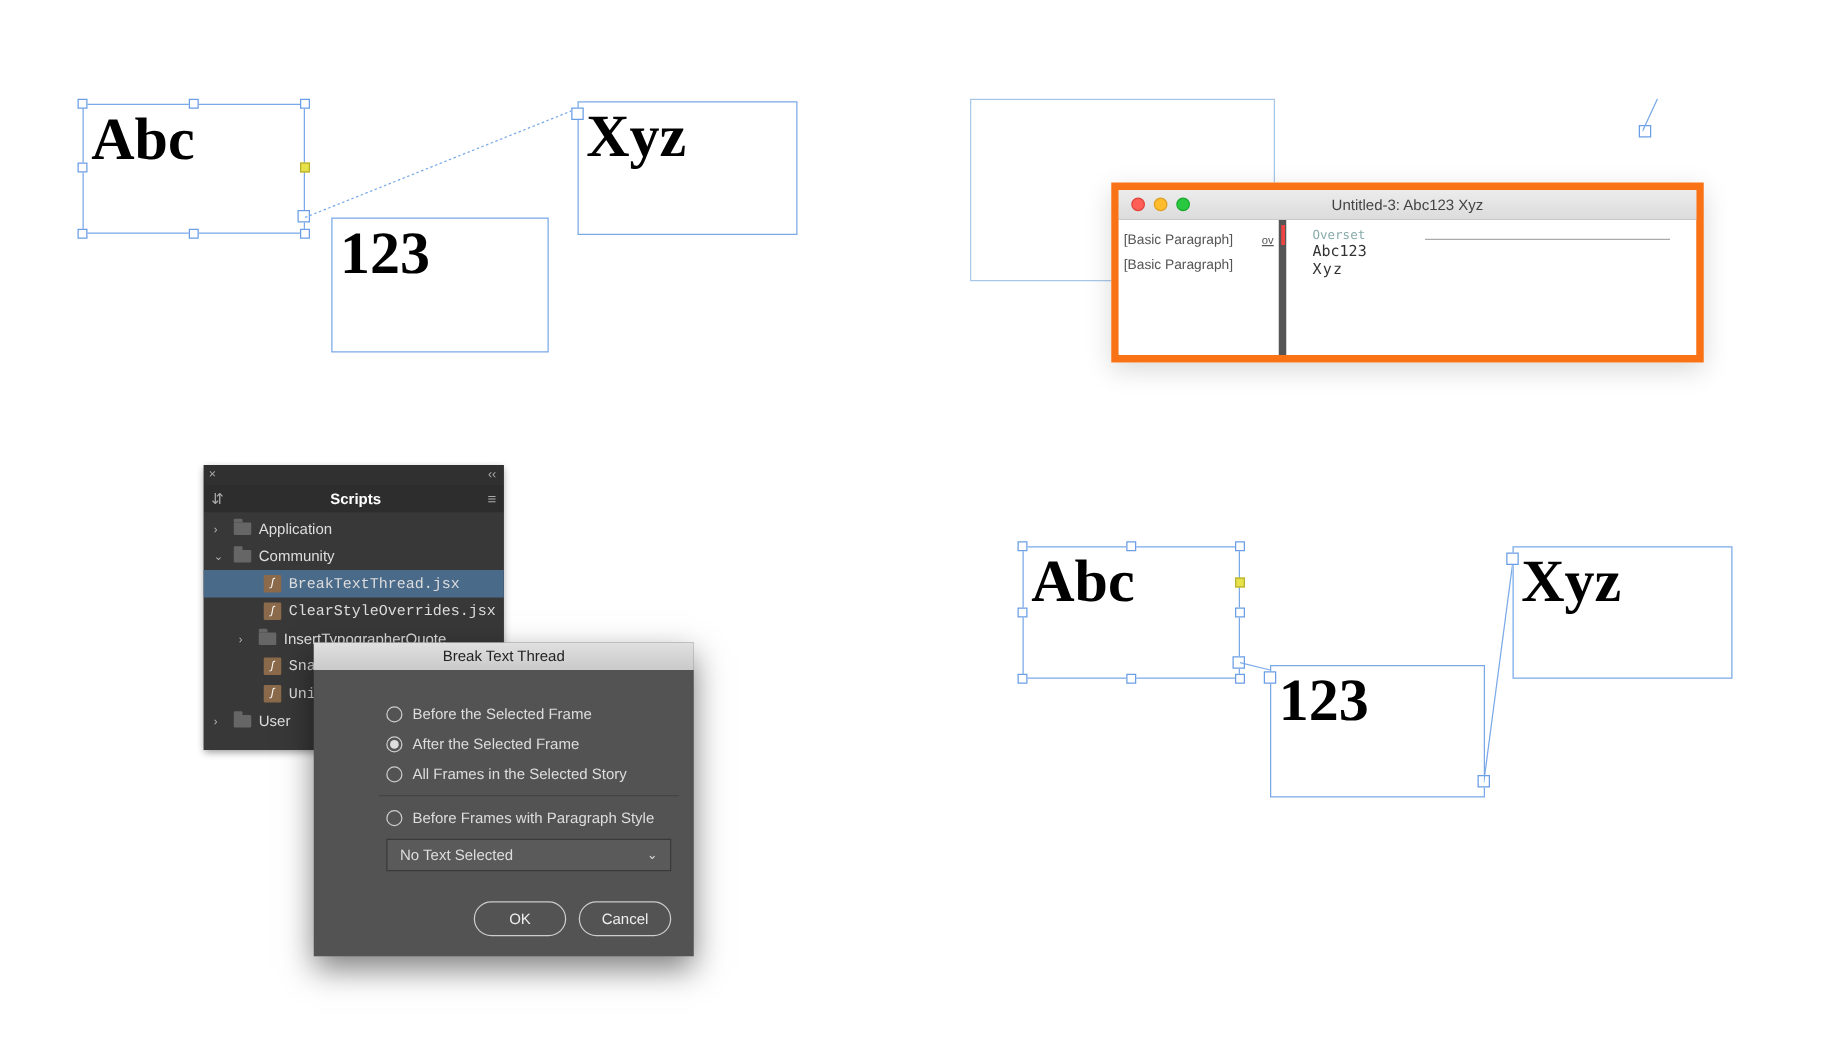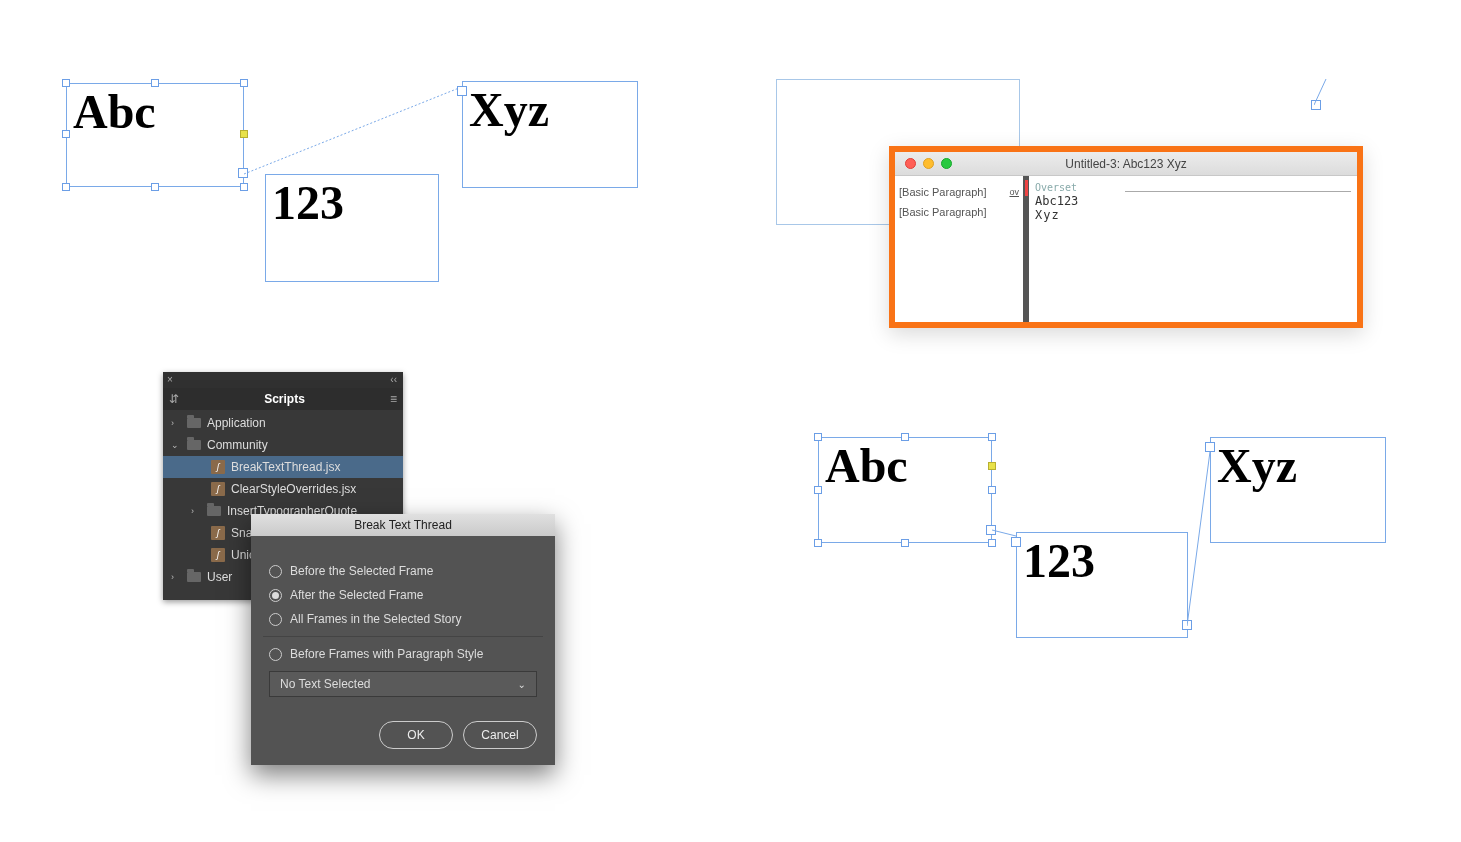--- a/index.html
+++ b/index.html
@@ -105,41 +105,42 @@
   .tree-row .script-icon {
     width: 14px; height: 14px;
     background: #8a6a4a;
     border-radius: 1px;
     display:flex; align-items:center; justify-content:center;
   }
   .tree-row .script-icon::after {
     content:'ʃ'; color:#fff; font-size:9px; font-style:italic;
   }
   .tree-row.indent1 { padding-left: 28px; }
-  .tree-row.indent2 { padding-left: 48px; }
+  .tree-row.indent2 { padding-left: 48px; font-family: Liberation Mono, monospace; }
 
   
   .dialog {
     position: absolute;
     width: 304px;
     background: #535353;
     color: #eee;
     font-size: 12px;
     box-shadow: 0 10px 24px rgba(0,0,0,0.5);
   }
   .dialog .titlebar {
     height: 22px;
     background: linear-gradient(#e0e0e0,#cacaca);
     color: #222;
     display:flex; align-items:center; justify-content:center;
     font-size: 12px;
     font-weight: 500;
   }
   .dialog .body {
     padding: 18px 18px 16px 18px;
+    margin-left: 40px;
   }
   .dialog .radio-row {
     display:flex; align-items:center; gap:8px;
     margin: 10px 0;
     color:#ddd;
   }
   .dialog .radio {
     width:13px; height:13px; border:1.5px solid #ccc;
     border-radius:50%;
     display:flex; align-items:center; justify-content:center;
@@ -188,38 +189,38 @@
   .traffic { display:flex; gap:7px; margin-left:10px; }
   .traffic span { width:11px; height:11px; border-radius:50%; }
   .tl-close{background:#ff5f57;border:1px solid #e14038;}
   .tl-min{background:#ffbd2e;border:1px solid #dfa023;}
   .tl-max{background:#28c940;border:1px solid #17a82c;}
   .story-window .title {
     position:absolute; left:0; right:0; text-align:center;
     font-size:12px; color:#444;
   }
   .story-window .content {
-    display:flex; height: 146px;
+    display:flex; height: 108px;
     font-size: 11px;
     justify-content: flex-end;
   }
   .story-window .gutter {
     width: 134px;
     background:#fff;
     border-right: 6px solid #555;
     padding: 6px 4px;
   }
   .gutter-row {
     display:flex; justify-content:space-between; align-items:center;
     height: 20px;
     color:#555;
   }
   .gutter-row .ov { font-size:9px; text-decoration: underline; }
   .story-window .editor {
-    flex:1; padding: 4px 6px;
+    flex:1; padding: 4px 21px;
     font-family: "Consolas","Menlo",monospace;
     font-size: 12px;
     color:#333;
     position:relative;
   }
   .overset-bar {
     position:absolute; top:4px; left:-4px; width:3px; height:16px;
     background:#e44;
   }
   .overset-label {

